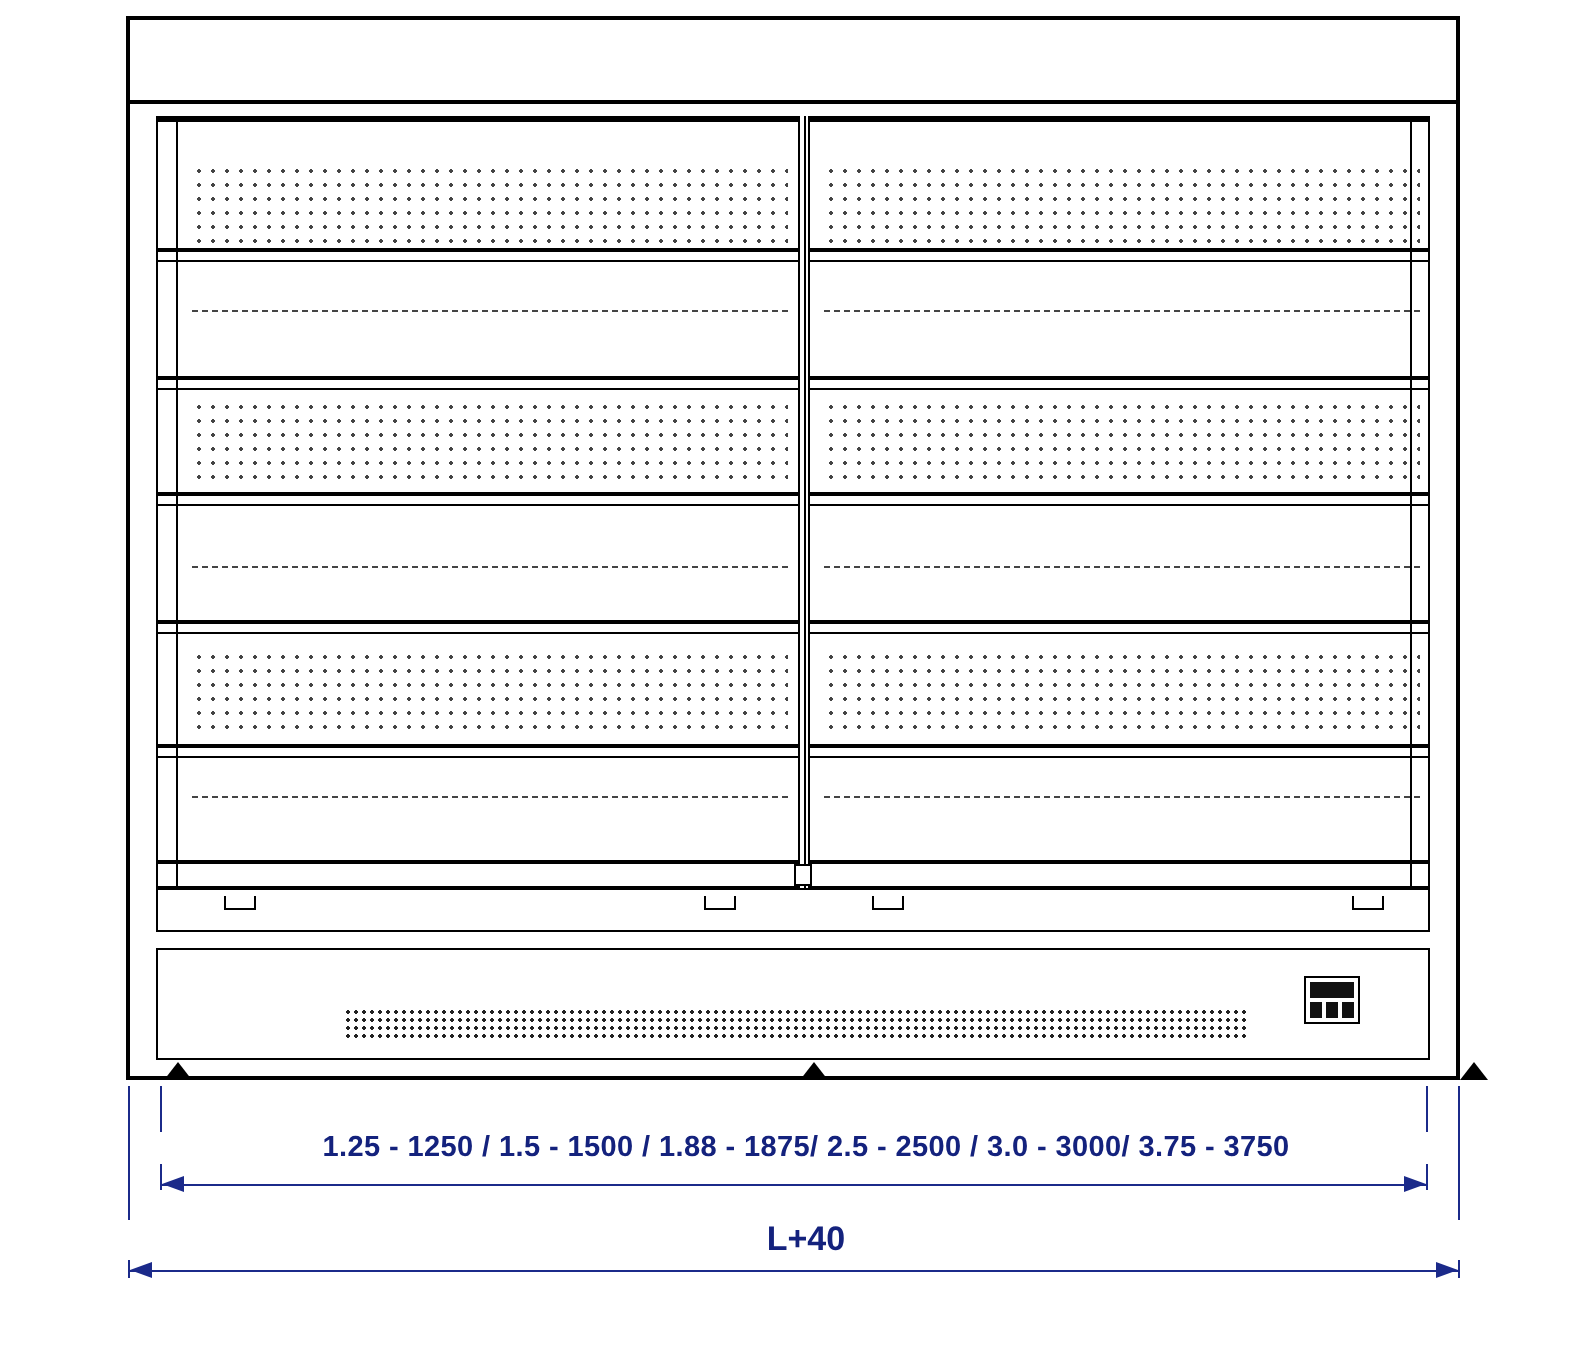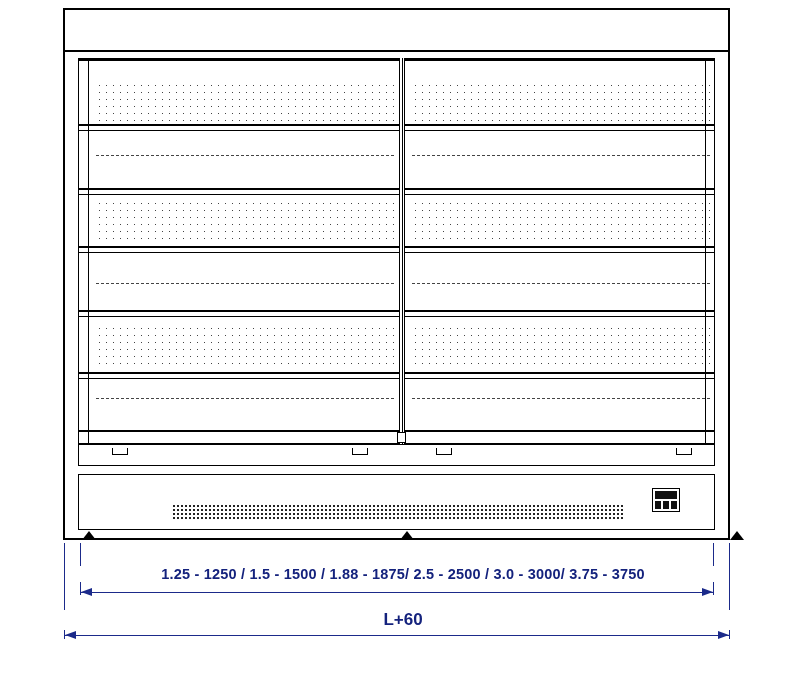--- a/index.html
+++ b/index.html
@@ -319,16 +319,16 @@
   <div class="dim-label dim-label-1">
     <span>1.25 - 1250 / 1.5 - 1500 / 1.88 - 1875/ 2.5 - 2500 / 3.0 - 3000/ 3.75 - 3750</span>
   </div>
 
   <div class="ext-line" style="left:64px; top:543px; height:96px;"></div>
   <div class="ext-line" style="left:729px; top:543px; height:96px;"></div>
   <div class="dim-line" style="left:64px; top:635px; width:665px;"></div>
   <div class="arrow arrow-left" style="left:65px; top:631px;"></div>
   <div class="arrow arrow-right" style="left:718px; top:631px;"></div>
   <div class="dim-label dim-label-2">
-    <span>L+60</span>
+    <span>L+40</span>
   </div>
 
 </div>
 
 </body></html>

